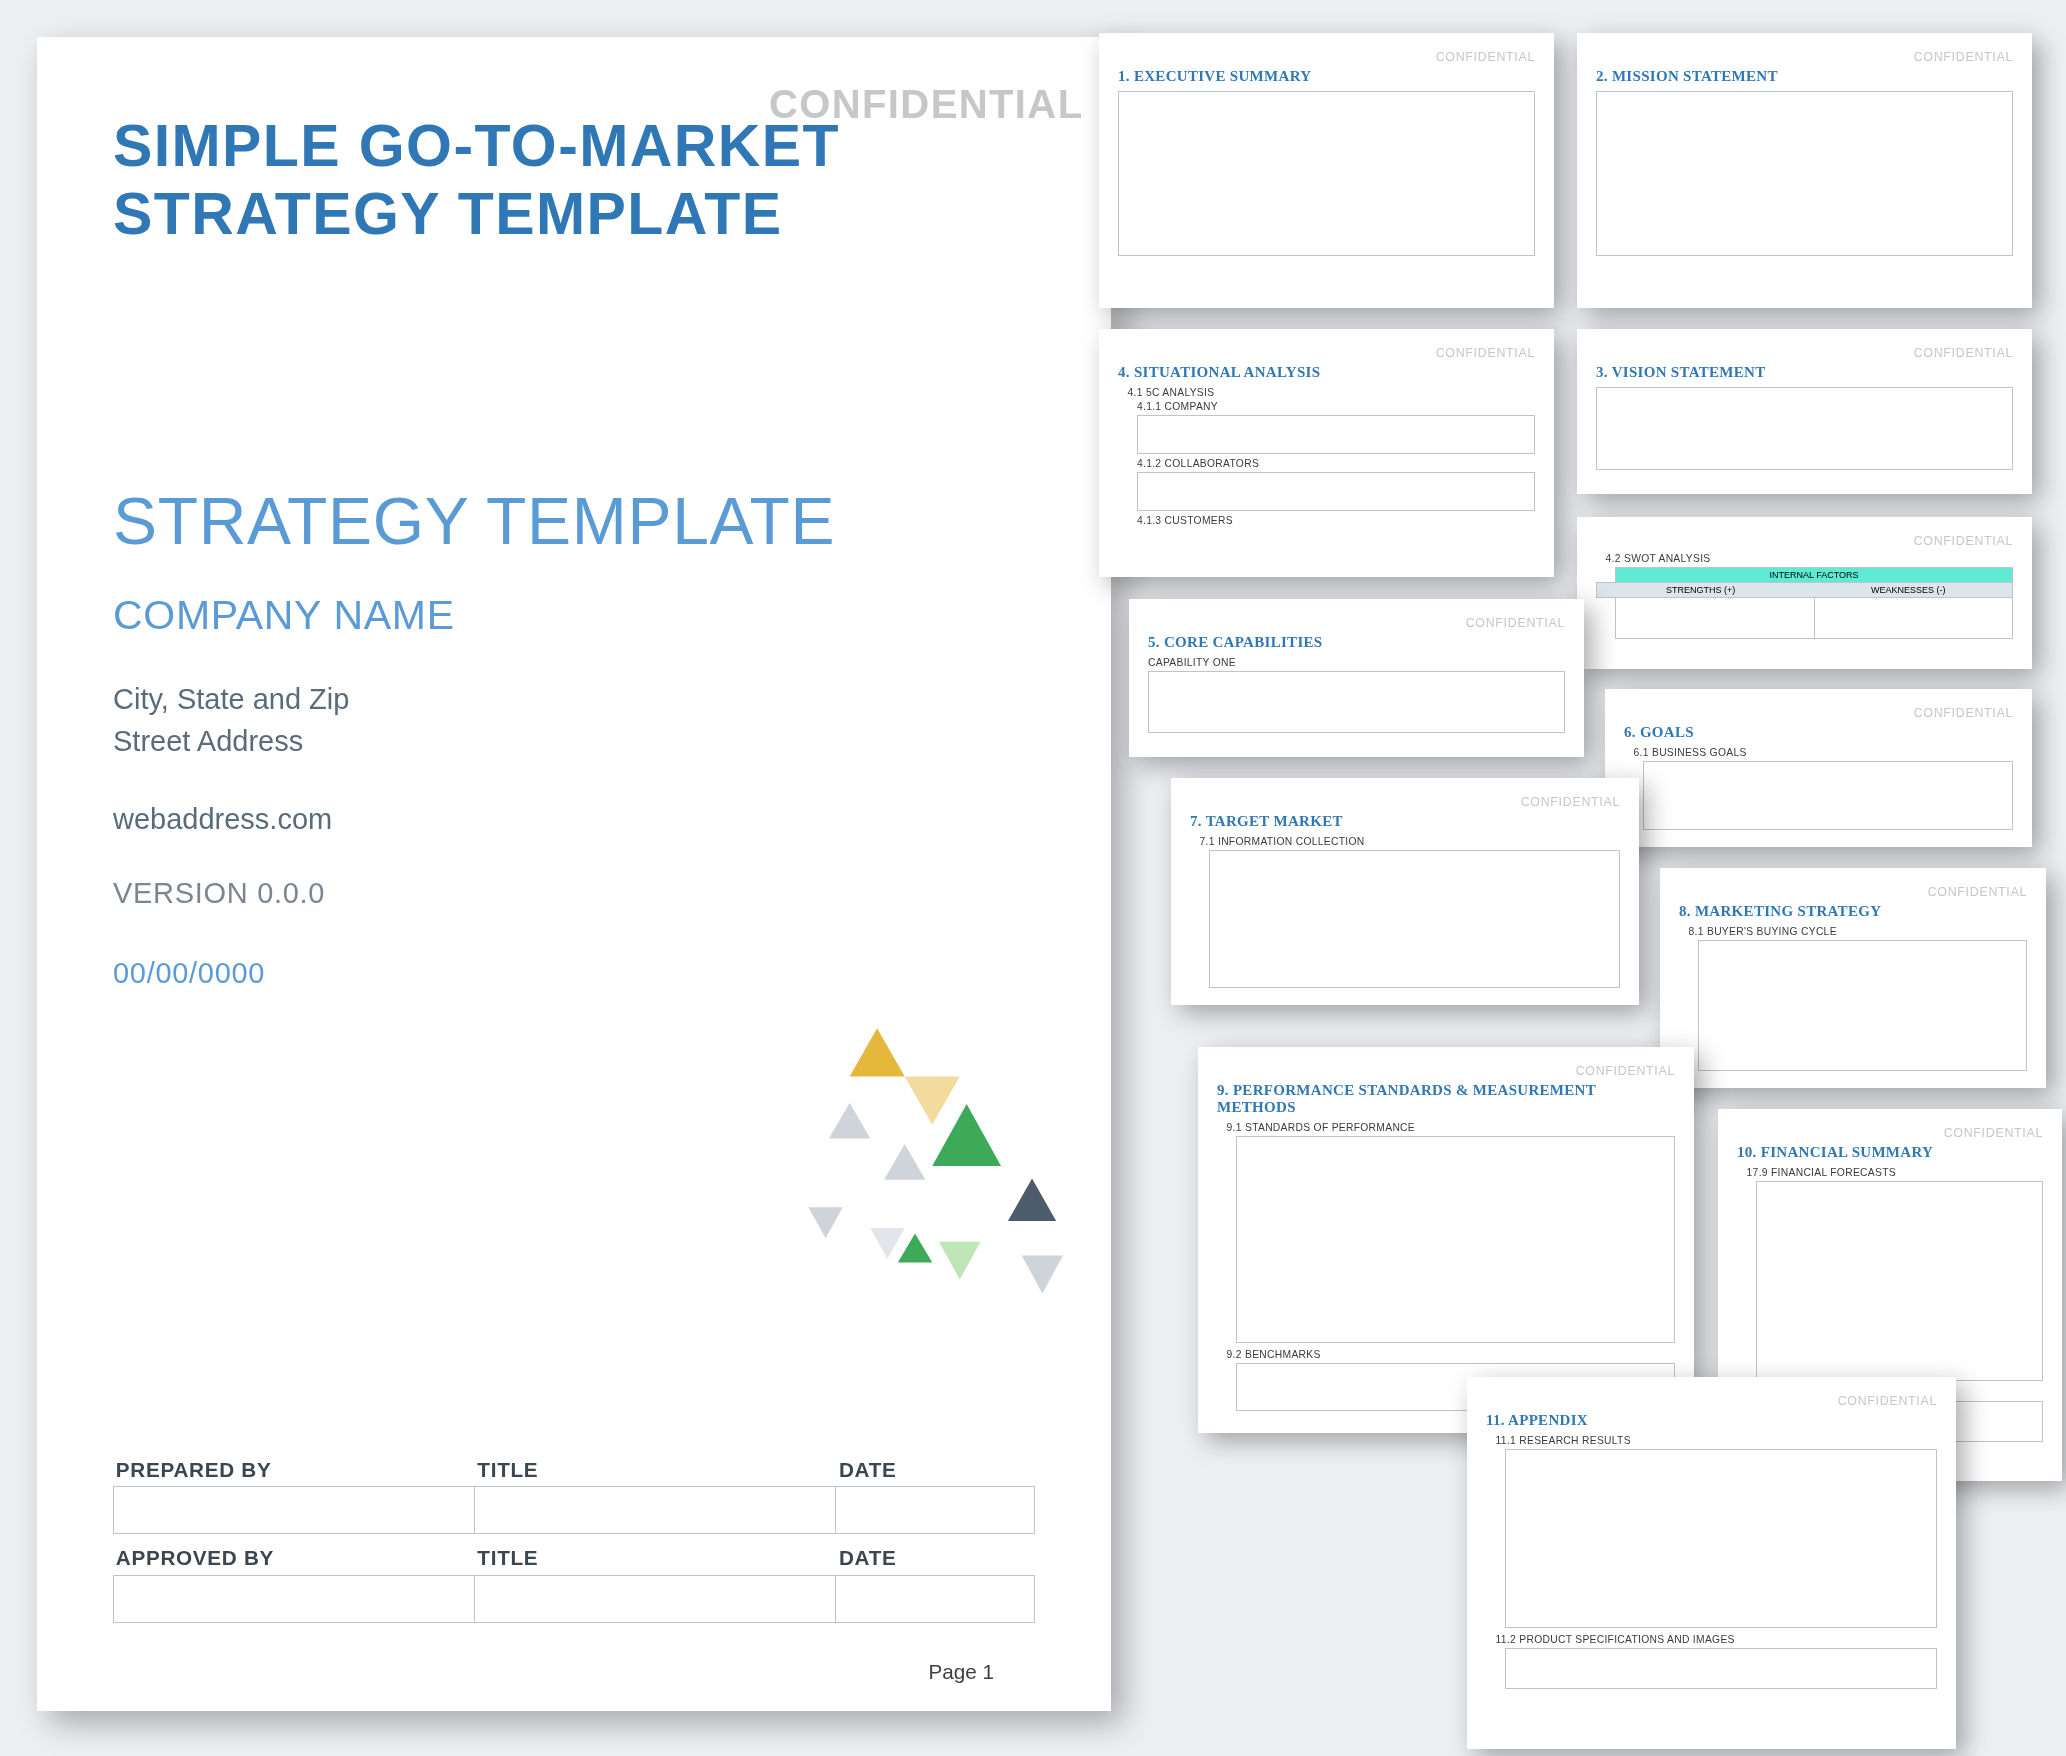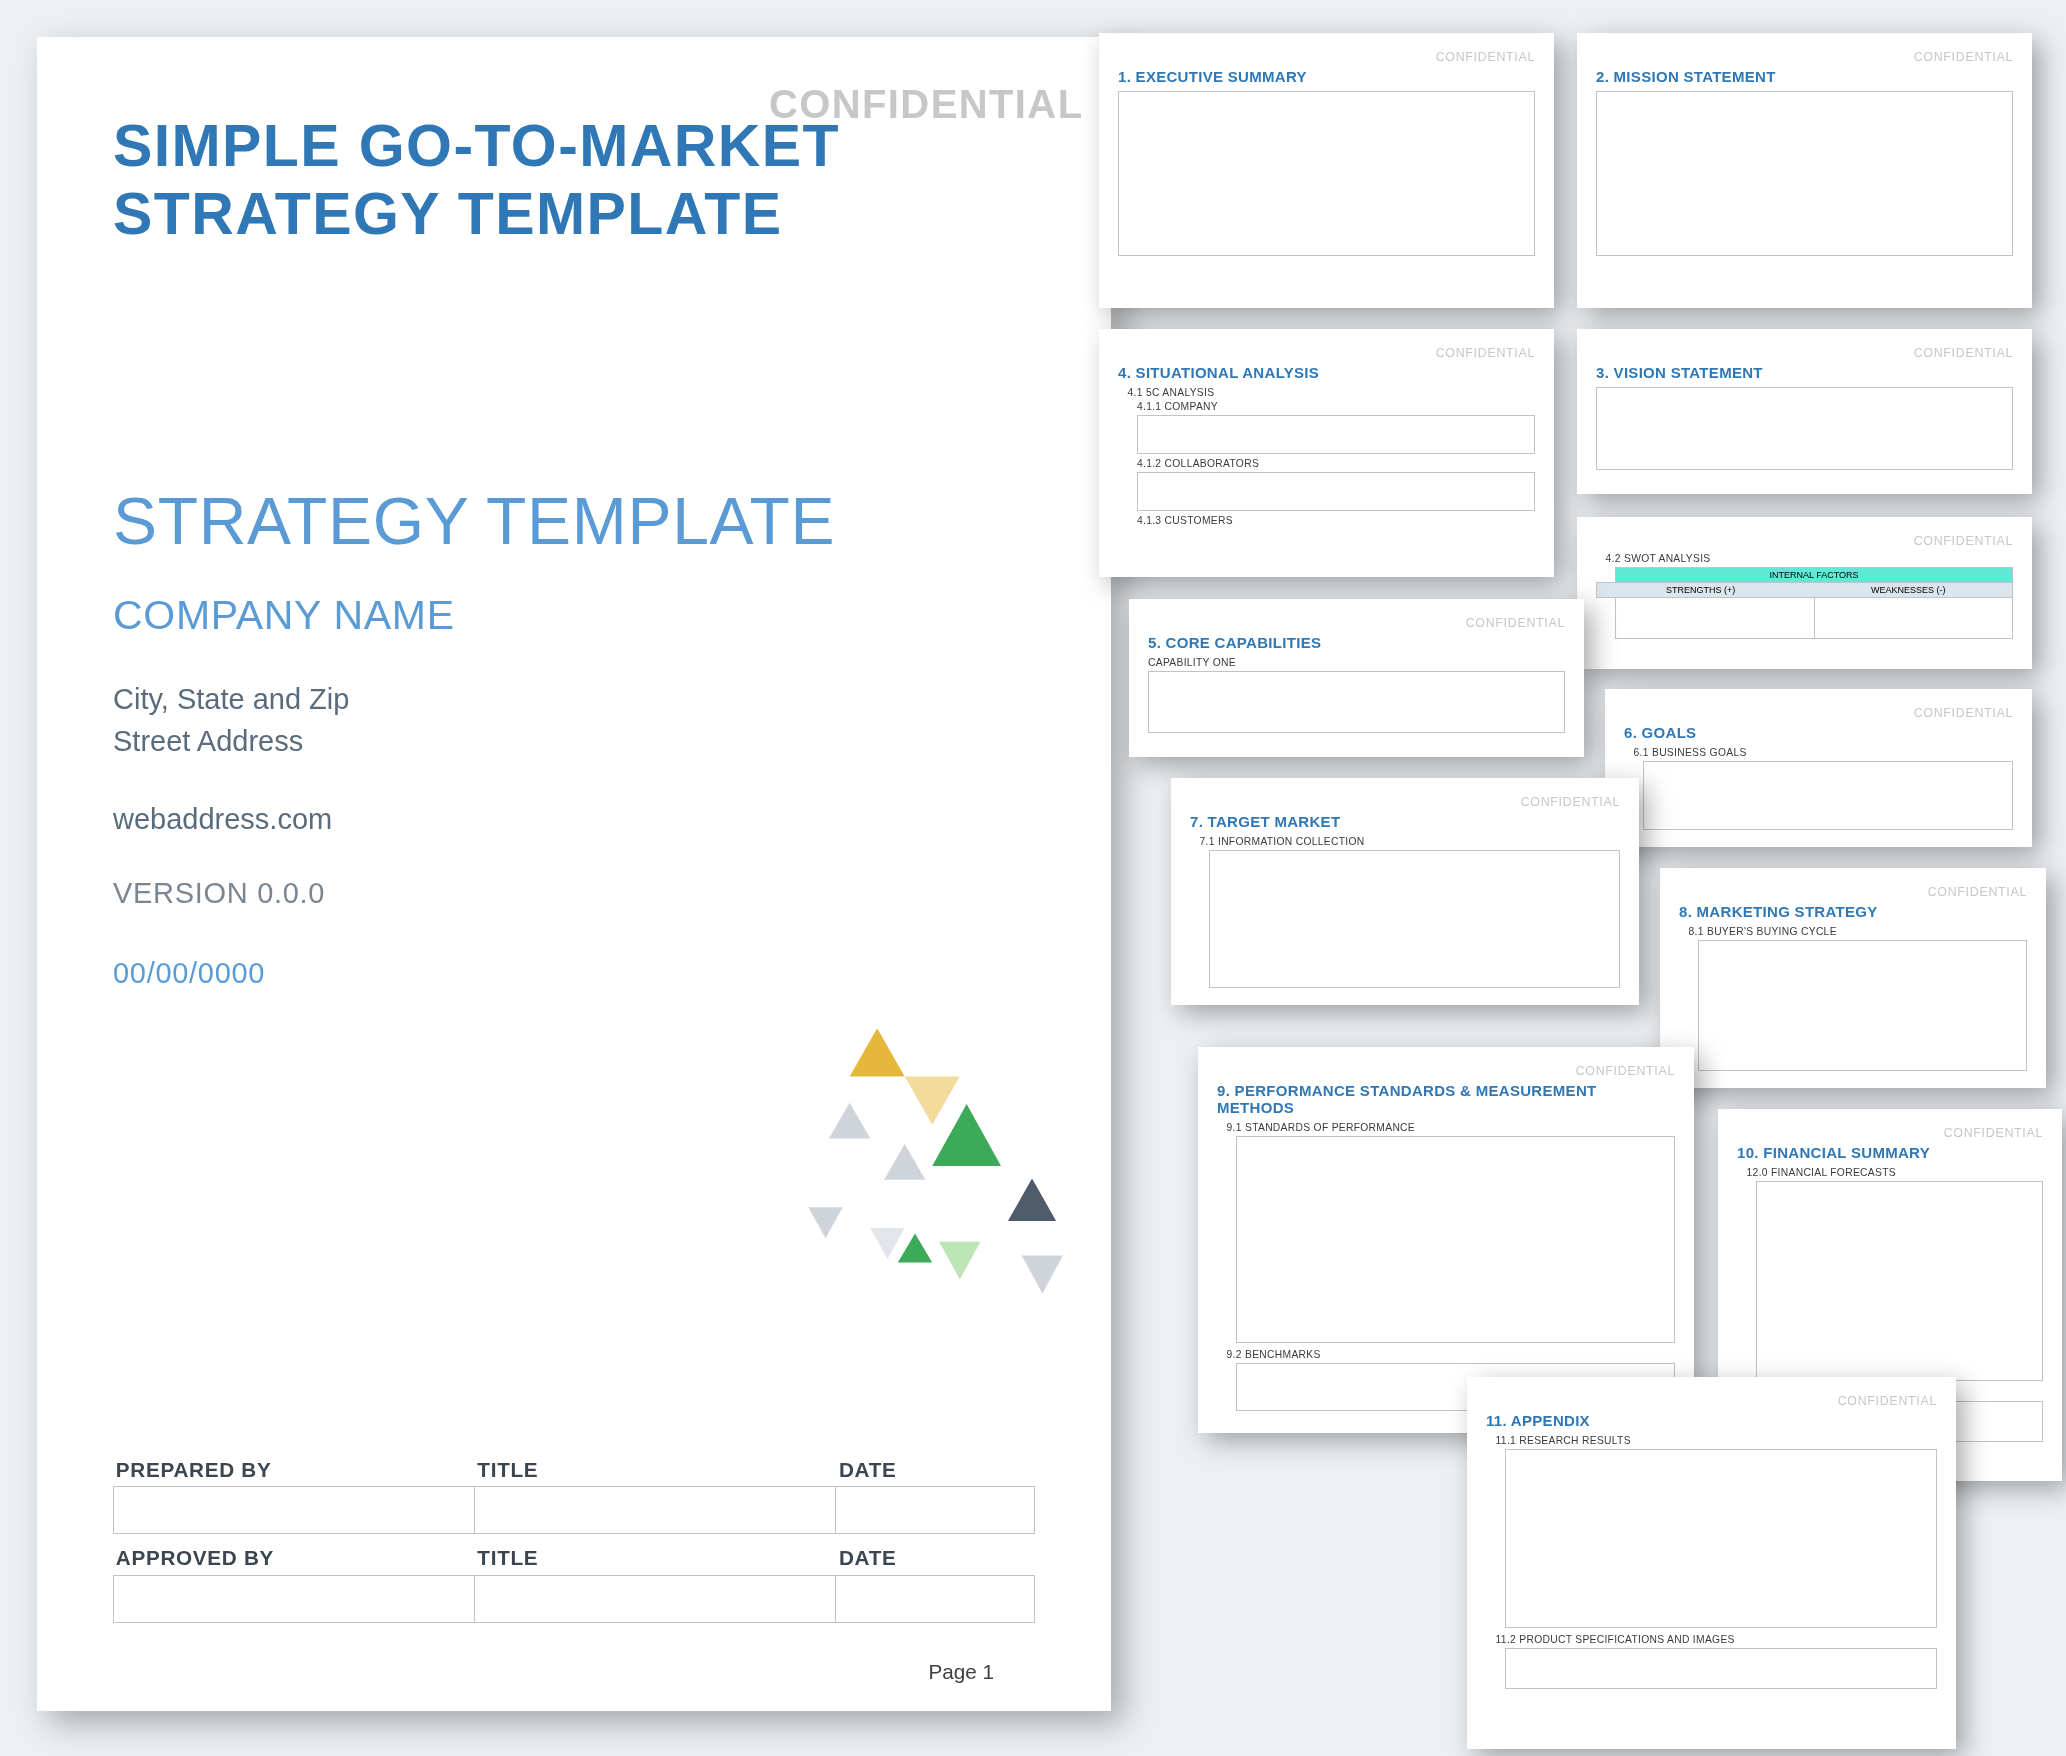--- a/index.html
+++ b/index.html
@@ -128,20 +128,21 @@
     letter-spacing: 0.7px;
     color: var(--conf);
     margin-bottom: 4.1px;
   }
   .th-title {
     color: var(--blue);
     font-size: 15px;
     font-weight: 600;
     letter-spacing: 0.3px;
     margin-bottom: 6.9px;
+    font-family: Liberation Serif, serif;
   }
   .th-sub {
     color: #3a3a3a;
     font-size: 10.3px;
     letter-spacing: 0.3px;
     margin: 5.5px 0 2.8px 9.6px;
   }
   .th-sub2 {
     color: #3a3a3a;
     font-size: 10.3px;
@@ -320,21 +321,21 @@
   <div class="th-title">9.  PERFORMANCE STANDARDS &amp; MEASUREMENT METHODS</div>
   <div class="th-sub">9.1  STANDARDS OF PERFORMANCE</div>
   <div class="th-box" style="height:207px;"></div>
   <div class="th-sub">9.2  BENCHMARKS</div>
   <div class="th-box" style="height:48px;"></div>
 </div>
 
 <div class="thumb" style="left:1718px; top:1109px; width:344px; height:372px;">
   <div class="th-conf">CONFIDENTIAL</div>
   <div class="th-title">10.  FINANCIAL SUMMARY</div>
-  <div class="th-sub">12.0  FINANCIAL FORECASTS</div>
+  <div class="th-sub">17.9  FINANCIAL FORECASTS</div>
   <div class="th-box" style="height:200px;"></div>
   <div class="th-sub">10.2  BREAK-EVEN ANALYSIS</div>
   <div class="th-box" style="height:41px;"></div>
 </div>
 
 <div class="thumb" style="left:1467px; top:1377px; width:489px; height:372px;">
   <div class="th-conf">CONFIDENTIAL</div>
   <div class="th-title">11.  APPENDIX</div>
   <div class="th-sub">11.1  RESEARCH RESULTS</div>
   <div class="th-box" style="height:179px;"></div>

